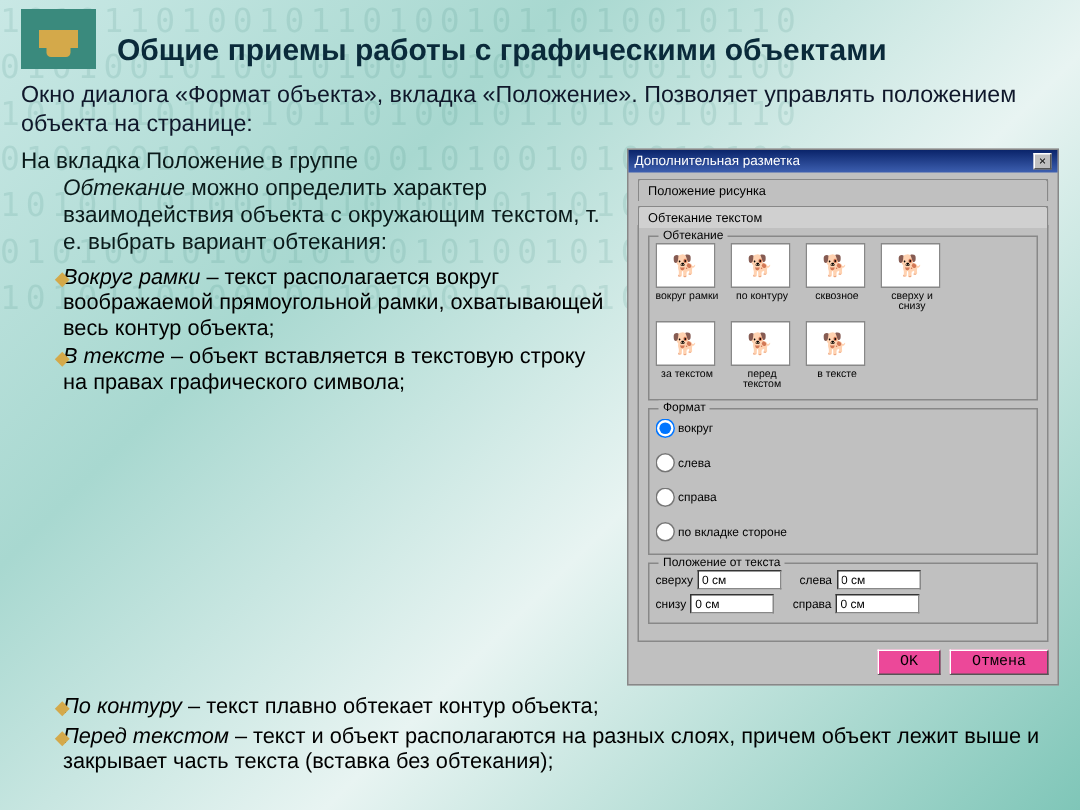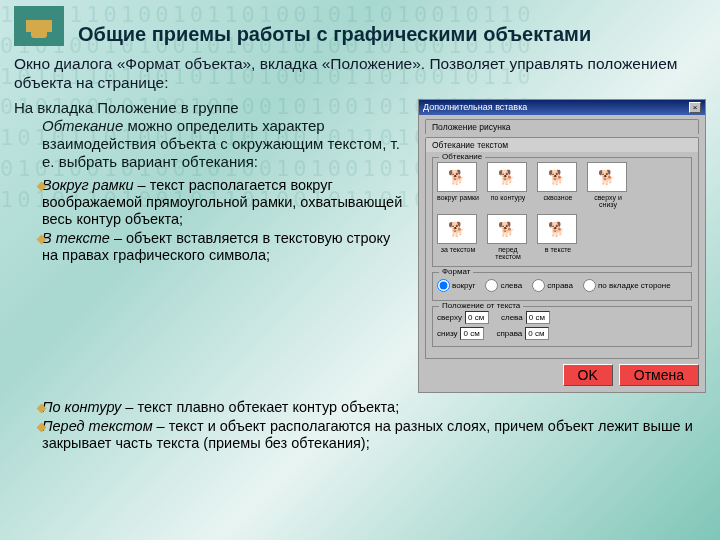--- a/index.html
+++ b/index.html
@@ -77,27 +77,27 @@
   .group-box { border: 1px solid #888; padding: 4px 4px 6px 4px; margin-bottom: 5px; position: relative; }
   .group-box .lbl { position: absolute; top: -6px; left: 6px; background: #c0c0c0; padding: 0 3px; font-size: 8px; }
   .wrap-row { display: flex; gap: 8px; justify-content: flex-start; }
   .wrap-opt { text-align: center; width: 42px; }
   .wrap-opt .pic {
     width: 40px; height: 30px; background: #fff; border: 1px solid #888;
     display: flex; align-items: center; justify-content: center;
   }
   .wrap-opt .dog { font-size: 14px; color: #000; }
   .wrap-opt .cap { font-size: 7px; margin-top: 2px; line-height: 1; height: 14px; }
-  .radio-row { display: flex; gap: 10px; font-size: 8px; margin: 2px 0; }
+  .radio-row { display: flex; gap: 10px; font-size: 8px; margin: 2px 0; flex-direction: column; }
   .radio-row label { display: flex; align-items: center; gap: 2px; }
   .num-row { display: flex; gap: 12px; font-size: 8px; }
   .num-fld { display: flex; align-items: center; gap: 3px; }
-  .num-fld input { width: 24px; height: 13px; font-size: 8px; padding: 0 2px; border: 1px inset #888; }
+  .num-fld input { width: 56px; height: 13px; font-size: 8px; padding: 0 2px; border: 1px inset #888; }
   .btn-row { display: flex; justify-content: flex-end; gap: 6px; margin-top: 5px; }
-  .btn { background: #ef4444; border: 1px solid #fff; border-right-color: #555; border-bottom-color: #555; padding: 2px 14px; font-size: 14px; }
+  .btn { background: #ec4899; border: 1px solid #fff; border-right-color: #555; border-bottom-color: #555; padding: 2px 14px; font-size: 10px; font-family: Liberation Mono, monospace; }
 </style>
 </head>
 <body>
 
 <div class="bg-numbers">
 1010110100101101001011010010110<br>0101001010010100101001010010100<br>1010110100101101001011010010110<br>0101001010010100101001010010100<br>1010110100101101001011010010110<br>0101001010010100101001010010100<br>1010110100101101001011010010110
 </div>
 
 <div class="header-bar">
   <div class="header-square">
@@ -123,21 +123,21 @@
         <div class="row">
           <div class="b"><span></span></div>
           <div><span class="it">В тексте</span><span> – объект вставляется в текстовую строку на правах графического символа;</span></div>
         </div>
       </div>
     </div>
 
     <div class="dialog-col">
       <div class="dlg">
         <div class="dlg-title">
-          <span>Дополнительная вставка</span>
+          <span>Дополнительная разметка</span>
           <div class="dlg-close">×</div>
         </div>
         <div class="dlg-body">
           <div class="tabs">
             <div class="tab">Положение рисунка</div>
             <div class="tab active">Обтекание текстом</div>
           </div>
           <div class="panel">
             <div class="group-box">
               <div class="lbl">Обтекание</div>
@@ -242,16 +242,16 @@
     </div>
   </div>
 
   <div class="bullet-list">
     <div class="row">
       <div class="b"><span></span></div>
       <div><span class="it">По контуру</span><span> – текст плавно обтекает контур объекта;</span></div>
     </div>
     <div class="row">
       <div class="b"><span></span></div>
-      <div><span class="it">Перед текстом</span><span> – текст и объект располагаются на разных слоях, причем объект лежит выше и закрывает часть текста (приемы без обтекания);</span></div>
+      <div><span class="it">Перед текстом</span><span> – текст и объект располагаются на разных слоях, причем объект лежит выше и закрывает часть текста (вставка без обтекания);</span></div>
     </div>
   </div>
 </div>
 
 </body></html>

